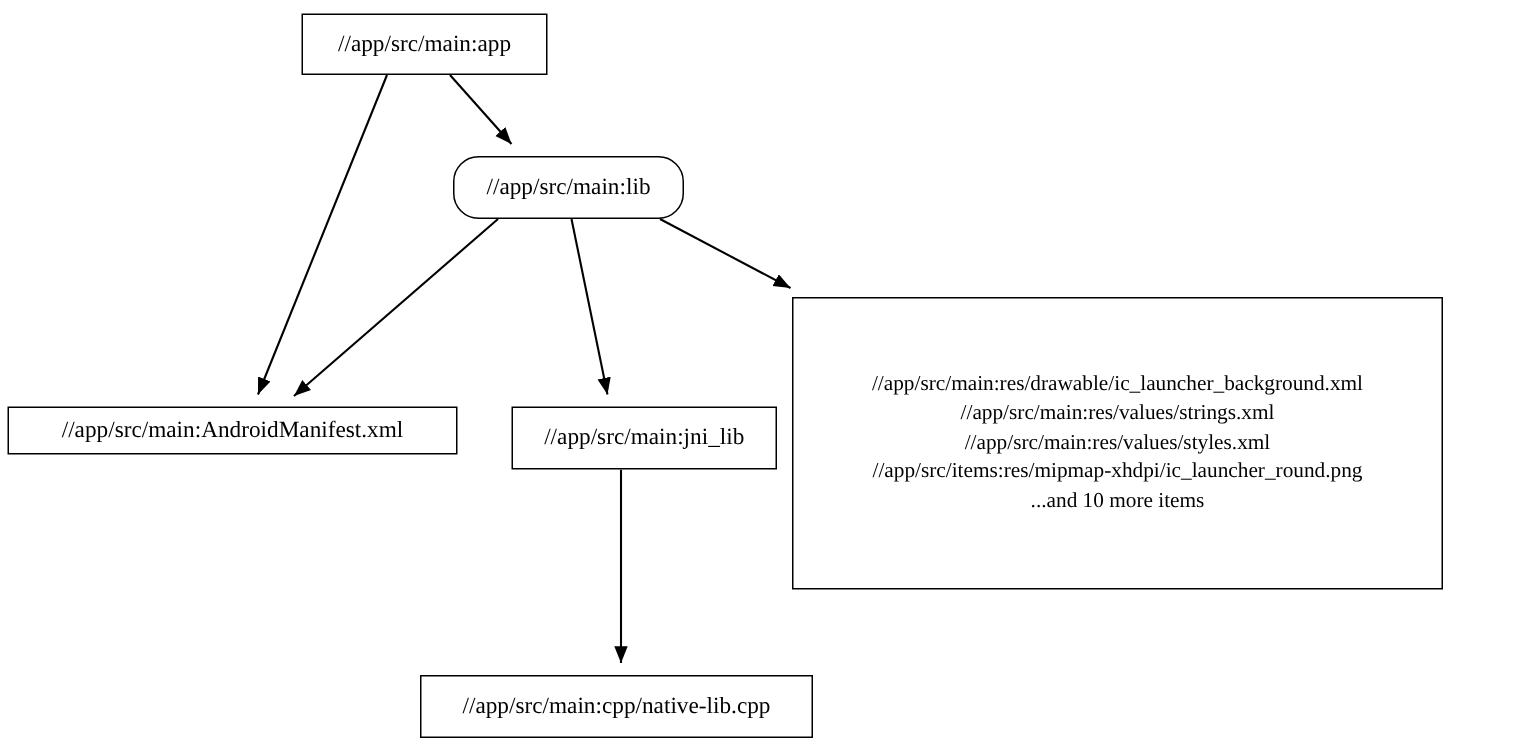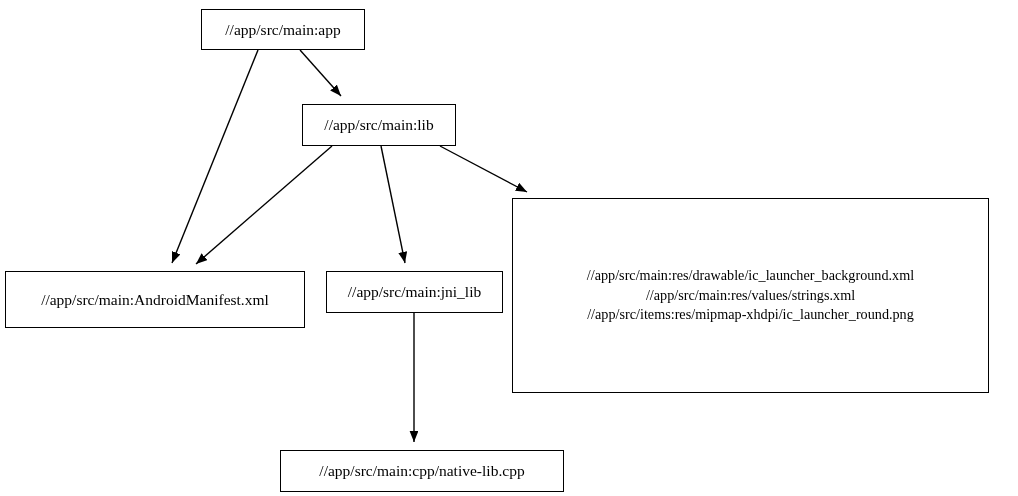--- a/index.html
+++ b/index.html
@@ -40,30 +40,30 @@
     z-index: 2;
   }
   .node-label {
     font-size: 15.5px;
     line-height: 1.0;
     letter-spacing: 0px;
     color: #000000;
   }
   
   .node-app      { left: 201px; top: 9px;   width: 164px; height: 41px; }
-  .node-lib      { left: 302px; top: 104px; width: 154px; height: 42px; }
-  .node-manifest { left: 5px;   top: 271px; width: 300px; height: 57px; }
-  .node-jni      { left: 326px; top: 271px; width: 177px; height: 42px; }
-  .node-cpp      { left: 280px; top: 450px; width: 284px; height: 42px; }
+  .node-lib      { left: 302px; top: 104px; width: 154px; height: 42px; border-radius: 17px; }
+  .node-manifest { left: 5px;   top: 271px; width: 300px; height: 32px; }
+  .node-jni      { left: 341px; top: 271px; width: 177px; height: 42px; }
+  .node-cpp      { left: 280px; top: 450px; width: 262px; height: 42px; }
 
   
   .node-resources {
-    left: 512px;
+    left: 528px;
     top: 198px;
-    width: 477px;
+    width: 434px;
     height: 195px;
     align-items: center;
     justify-content: center;
     font-family: Liberation Serif, serif;
   }
   .res-list {
     display: block;
     text-align: center;
     white-space: nowrap;
     font-size: 14.2px;
@@ -127,17 +127,19 @@
   </div>
 
   <div class="node node-cpp">
     <span class="node-label">//app/src/main:cpp/native-lib.cpp</span>
   </div>
 
   <div class="node node-resources">
     <span class="res-list">
       <span class="res-line">//app/src/main:res/drawable/ic_launcher_background.xml</span>
       <span class="res-line">//app/src/main:res/values/strings.xml</span>
+      <span class="res-line">//app/src/main:res/values/styles.xml</span>
       <span class="res-line">//app/src/items:res/mipmap-xhdpi/ic_launcher_round.png</span>
+      <span class="res-line">...and 10 more items</span>
     </span>
   </div>
 
 </div>
 
 </body></html>

